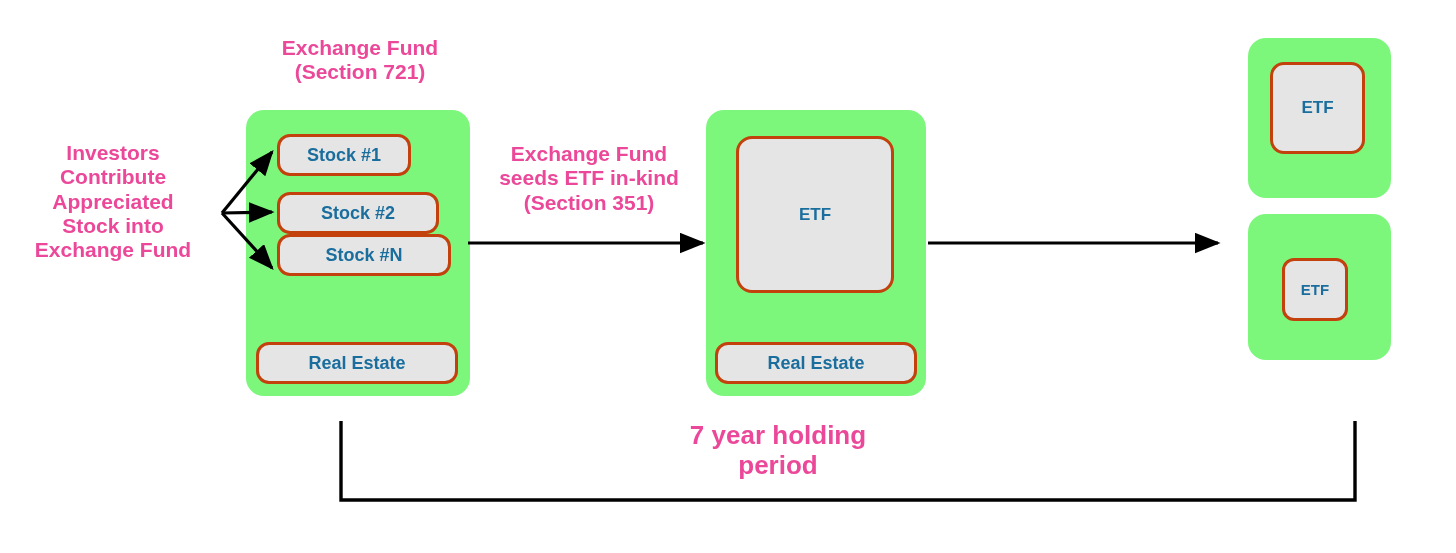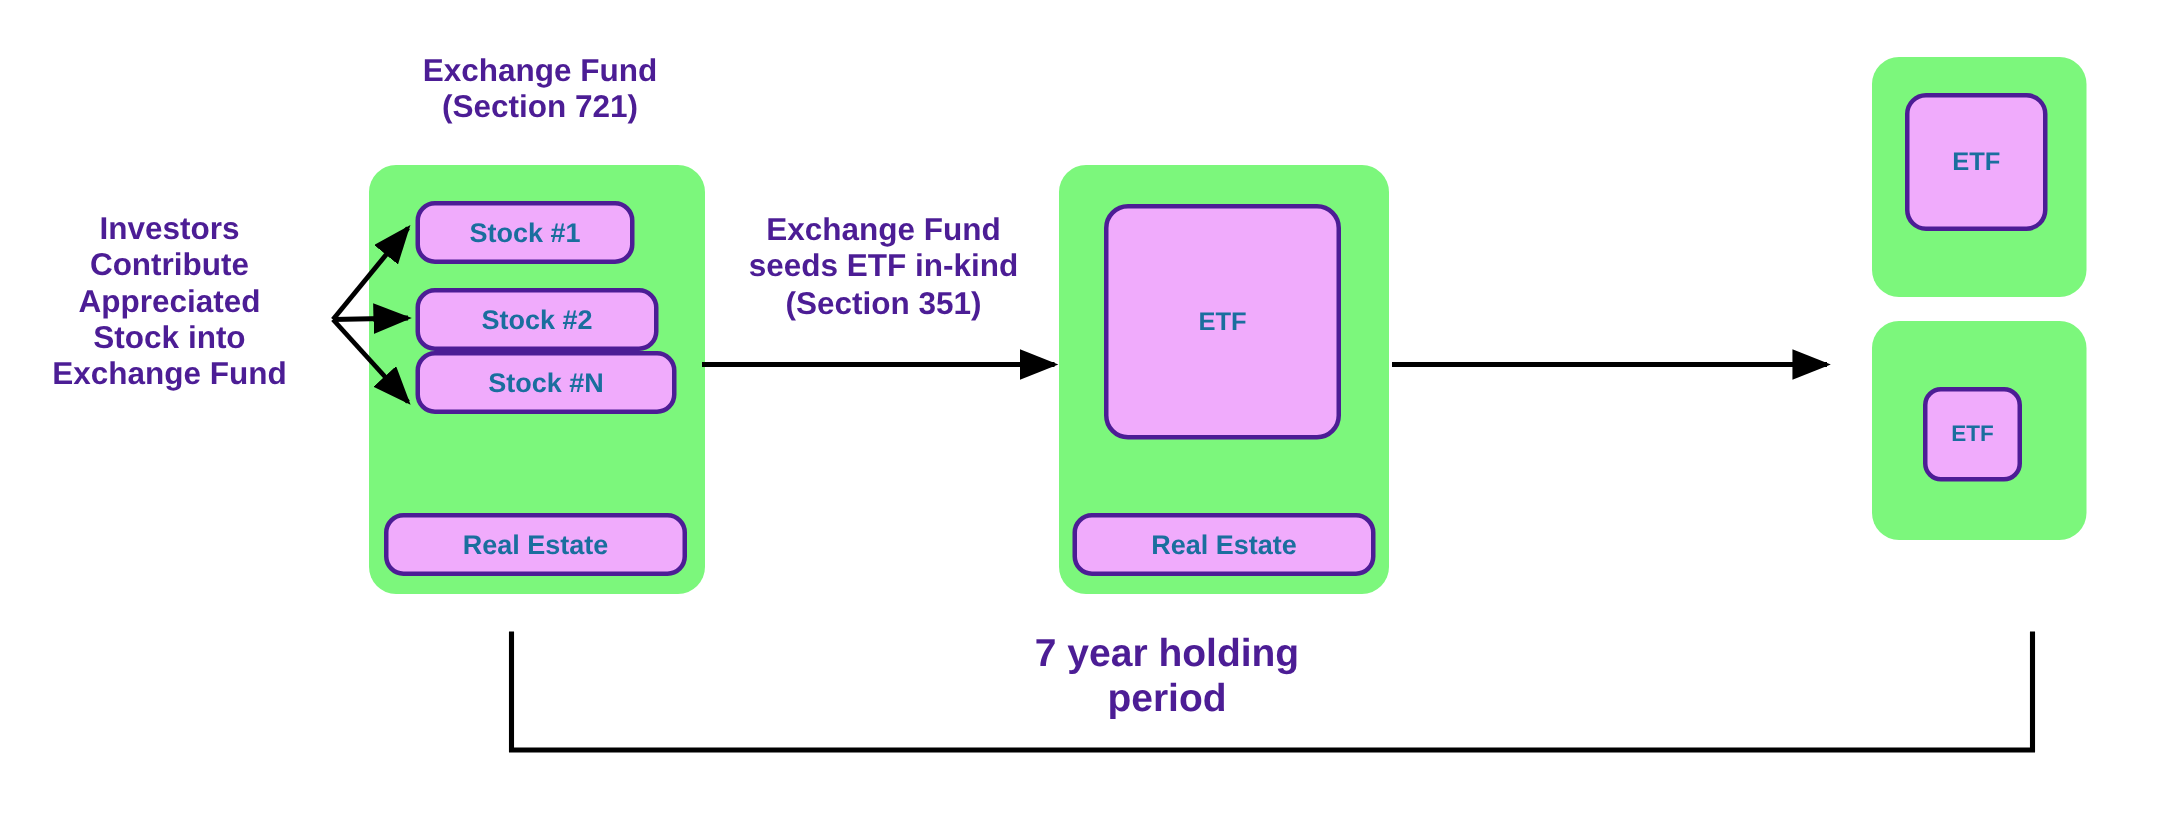--- a/index.html
+++ b/index.html
@@ -20,35 +20,35 @@
   .abs { position: absolute; }
 
   
   .green-box {
     background: #7CF77C;
     border-radius: 18px;
   }
 
   
   .blue-node {
-    background: #f0abfc;
-    border: 3px solid #4c1d95;
+    background: #e5e5e5;
+    border: 3px solid #c2410c;
     border-radius: 12px;
     display: flex;
     align-items: center;
     justify-content: center;
     box-sizing: border-box;
     color: #1A6E9E;
     font-weight: bold;
   }
   .blue-node.pill { border-radius: 13px; }
 
   
   .label {
-    color: #4c1d95;
+    color: #ec4899;
     font-weight: bold;
     text-align: center;
     line-height: 1.16;
     white-space: pre-line;
   }
   .label-21 { font-size: 21px; }
   .label-26 { font-size: 26px; }
 
   .node-text-18 { font-size: 18px; }
   .node-text-17 { font-size: 17px; }
@@ -72,21 +72,21 @@
 Contribute
 Appreciated
 Stock into
 Exchange Fund</div>
 
   <div class="abs label label-21" style="left:250px; top:36px; width:220px;">Exchange Fund
 (Section 721)</div>
 
   <div class="abs green-box" style="left:246px; top:110px; width:224px; height:286px;">
 
-    <div class="abs blue-node pill node-text-18" style="left:31px; top:24px; width:146px; height:42px;">
+    <div class="abs blue-node pill node-text-18" style="left:31px; top:24px; width:134px; height:42px;">
       <span>Stock #1</span>
     </div>
 
     <div class="abs blue-node pill node-text-18" style="left:31px; top:82px; width:162px; height:42px;">
       <span>Stock #2</span>
     </div>
 
     <div class="abs blue-node pill node-text-18" style="left:31px; top:124px; width:174px; height:42px;">
       <span>Stock #N</span>
     </div>

